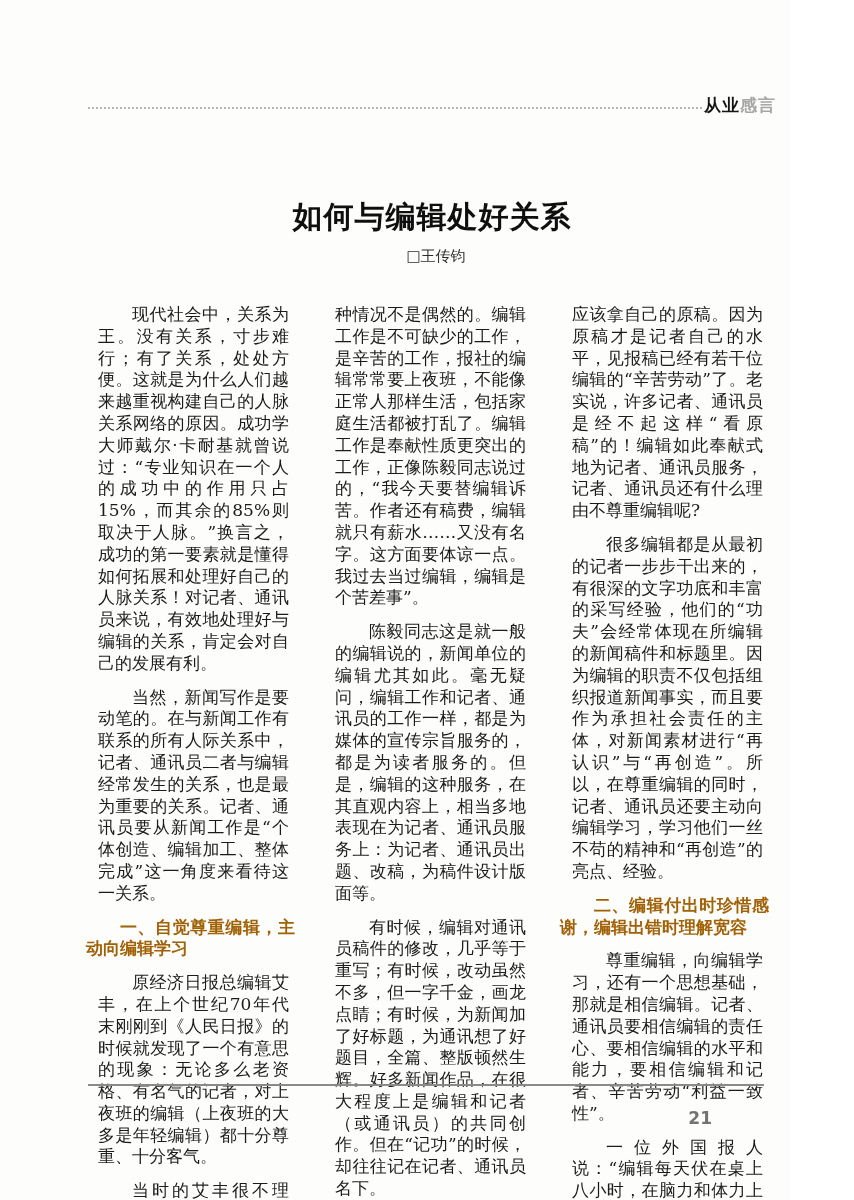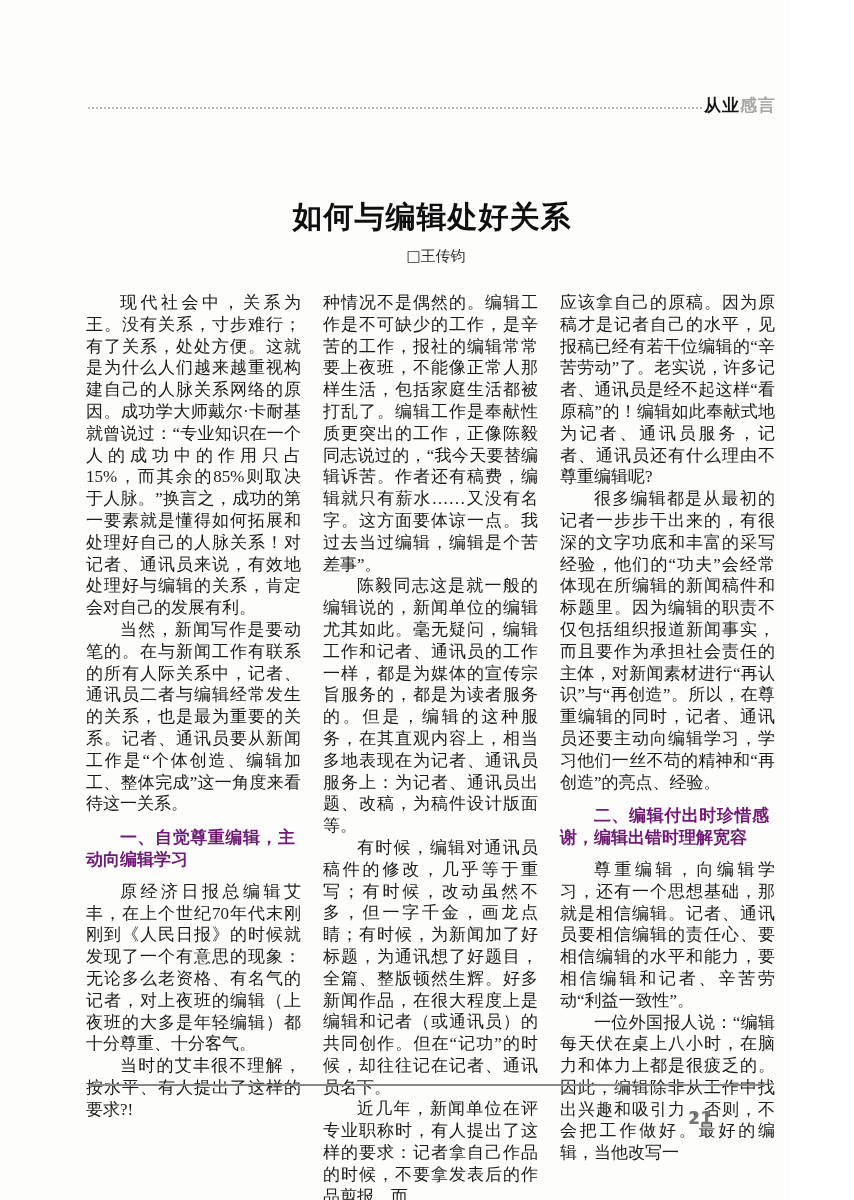--- a/index.html
+++ b/index.html
@@ -49,36 +49,35 @@
     font-size: 15px; color: #2c2c2c; line-height: 20px; margin-left: 41px;
   }
 
   
   .columns {
     position: absolute; top: 292px; left: 86px; width: 690px;
     display: flex; gap: 22px;
   }
   .col { width: 215px; }
   .para {
-    margin: 0;
+    margin: 12px;
     font-size: 17px; line-height: 21.8px;
     text-align: justify; text-justify: inter-character;
     text-indent: 2em;
     color: #1b1b1b;
-    font-family: Liberation Serif, serif;
   }
   .para.no-indent { text-indent: 0; }
   .col-heading {
     margin: 12px 6px 10px 0;
     font-family: "DejaVu Sans", "Liberation Sans", sans-serif;
     font-weight: bold;
     font-size: 17px; line-height: 21.8px;
     text-align: justify; text-justify: inter-character;
     text-indent: 2em;
-    color: #701a75;
+    color: #a16207;
   }
 
   
   .footer-rule {
     position: absolute; top: 1084px; left: 88px; width: 676px;
     border-top: 2px solid #8a8a8a;
   }
   .page-number {
     position: absolute; top: 1108px; right: 78px;
     font-family: "DejaVu Sans", "Liberation Sans", sans-serif;

